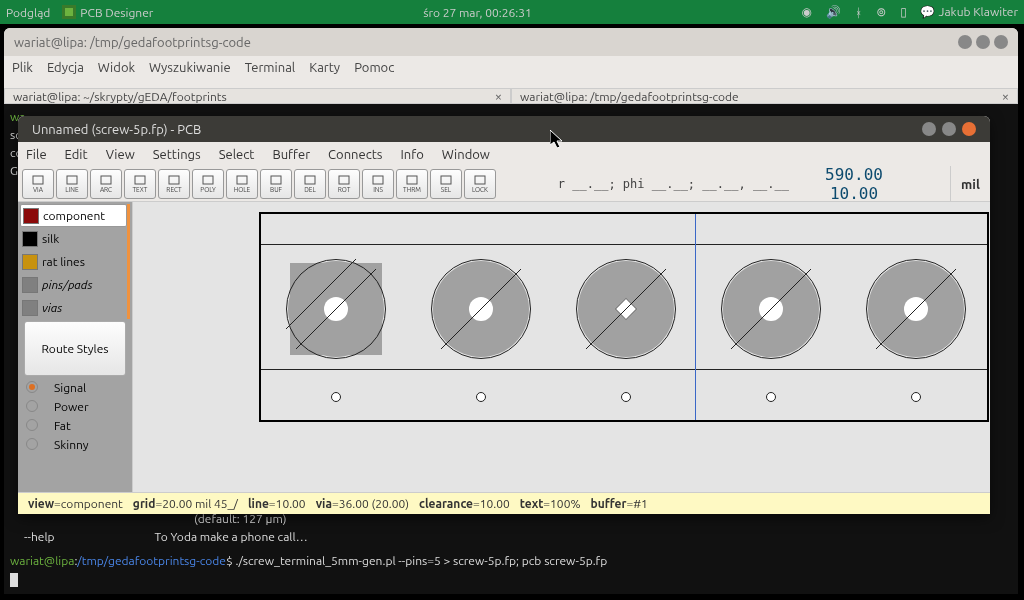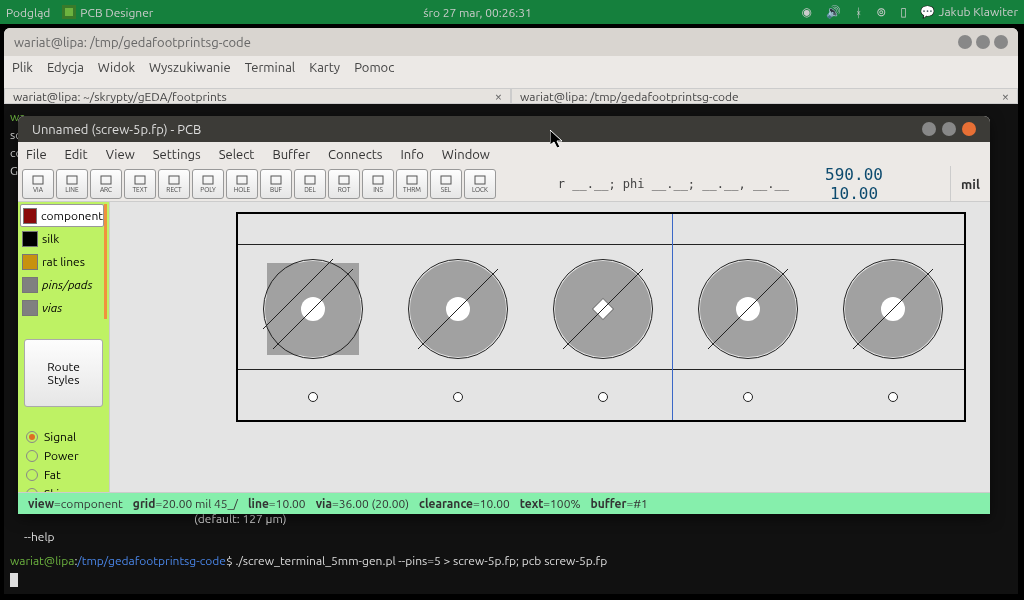--- a/index.html
+++ b/index.html
@@ -40,45 +40,45 @@
 
 .pcb-toolbar-row { height: 36px; background: #ece9e6; display: flex; align-items: center; border-bottom: 1px solid #ccc; }
 .tool-btns { display: flex; gap: 2px; padding: 0 4px; }
 .tool { width: 32px; height: 30px; border: 1px solid #999; border-radius: 3px; background: linear-gradient(#fdfdfd,#e6e6e6); display: flex; flex-direction: column; align-items: center; justify-content: center; font-size: 6.5px; color: #444; cursor: pointer; }
 .tool svg { width: 14px; height: 12px; }
 .coord { flex: 1; text-align: right; padding-right: 10px; font-family: monospace; font-size: 12px; color: #444; }
 .coord2 { width: 110px; font-family: monospace; font-size: 16px; color: #0c4a6e; text-align: center; }
 .unit { width: 40px; text-align: center; font-weight: bold; font-size: 13px; color: #333; border-left: 1px solid #ccc; height: 100%; display:flex; align-items:center; justify-content:center;margin-left:41px; }
 
 .pcb-body { display: flex; height: 290px; }
-.layers { width: 92px; background: #bef264; border-right: 1px solid #ccc; display: flex; flex-direction: column; padding: 2px; gap: 0; }
+.layers { width: 115px; background: #a3a3a3; border-right: 1px solid #ccc; display: flex; flex-direction: column; padding: 2px; gap: 0; }
 .layers-top { border-right: 3px solid #f0923e; }
 .layer-row { display: flex; align-items: center; gap: 4px; font-size: 12px; height: 23px; padding-left: 2px; }
 .layer-row.sel { background: #fff; border: 1px solid #999; border-radius: 2px; }
 .swatch { width: 16px; height: 16px; border: 1px solid #777; }
-.route-btn { margin: 20px 4px; padding: 20px 6px; border: 1px solid #aaa; border-radius: 3px; background: linear-gradient(#fdfdfd,#e6e6e6); font-size: 12px; text-align: center; }
-.radio-row { display: flex; align-items: center; gap: 6px; font-size: 12px; padding: 3px 6px; }
+.route-btn { margin: 2px 4px; padding: 20px 6px; border: 1px solid #aaa; border-radius: 3px; background: linear-gradient(#fdfdfd,#e6e6e6); font-size: 12px; text-align: center; }
+.radio-row { display: flex; align-items: flex-start; gap: 16px; font-size: 12px; padding: 3px 6px; }
 .radio { width: 12px; height: 12px; border: 1px solid #888; border-radius: 50%; display:flex; align-items:center; justify-content:center; }
 .radio.checked::after { content:''; width:6px; height:6px; background:#dd7023; border-radius:50%; }
 
 .canvas-area { flex: 1; background: #e4e4e4; padding: 8px 10px; position: relative; }
 .footprint { position: absolute; left: 126px; top: 10px; width: 730px; height: 210px; border: 2px solid #000; }
 .fp-hline-top { position:absolute; left:0; top:30px; right:0; height:0; border-top:1px solid #222; }
 .fp-hline-bot { position:absolute; left:0; bottom:50px; right:0; height:0; border-top:1px solid #222; }
 .fp-vline { position:absolute; top:0; bottom:0; width:0; border-left:1px solid #3a67c7; }
 .pad { position:absolute; top:45px; width:100px; height:100px; }
 .pad .ring { position:absolute; inset:2px; border-radius:50%; background:#a1a1a1; }
 .pad .outline { position:absolute; inset:0; border:1px solid #222; border-radius:50%; }
 .pad .hole { position:absolute; left:38px; top:38px; width:24px; height:24px; background:#fff; border-radius:50%; }
 .pad .hole.sq { border-radius:0; transform: rotate(45deg); width:16px; height:16px; left:42px; top:42px; border:1px solid #666; }
 .pad .slash { position:absolute; inset:0; }
 .pad .sqpad { position:absolute; left:4px; top:4px; width:92px; height:92px; background:#a1a1a1; }
 .smallhole { position:absolute; width:10px; height:10px; border:1px solid #222; border-radius:50%; background:#fff; bottom:18px; }
 
-.status { height: 22px; background: #86efac; display: flex; align-items: center; gap: 10px; font-size: 12px; padding: 0 10px; color: #333; border-top: 1px solid #ccc; }
+.status { height: 22px; background: #fef9c3; display: flex; align-items: center; gap: 10px; font-size: 12px; padding: 0 10px; color: #333; border-top: 1px solid #ccc; }
 .status b { font-weight: bold; }
 .status-wrap { position: relative; }
 
 .cursor-arrow { position:absolute; left:550px; top:130px; pointer-events:none; }
 </style>
 </head>
 <body>
 
 <div class="top-panel">
   <div class="left">
@@ -135,20 +135,21 @@
   </div>
   <div class="term-body">
     <div class="green">wa</div>
     <div>sc</div>
     <div></div>
     <div>co</div>
     <div>GN</div>
     <div style="position:absolute; bottom:66px; left:190px;">(default: 127 μm)</div>
     <div style="position:absolute; bottom:48px; left:20px; display:flex; gap:100px;">
       <span>--help</span>
+      <span>To Yoda make a phone call…</span>
     </div>
     <div style="position:absolute; bottom:24px; left:6px;">
       <span class="green">wariat@lipa</span><span>:</span><span class="blue">/tmp/gedafootprintsg-code</span><span>$ ./screw_terminal_5mm-gen.pl --pins=5 &gt; screw-5p.fp; pcb screw-5p.fp</span>
     </div>
     <div style="position:absolute; bottom:6px; left:6px;"><span class="cursor"></span></div>
   </div>
 </div>
 
 <div class="pcb-win">
   <div class="pcb-title">

